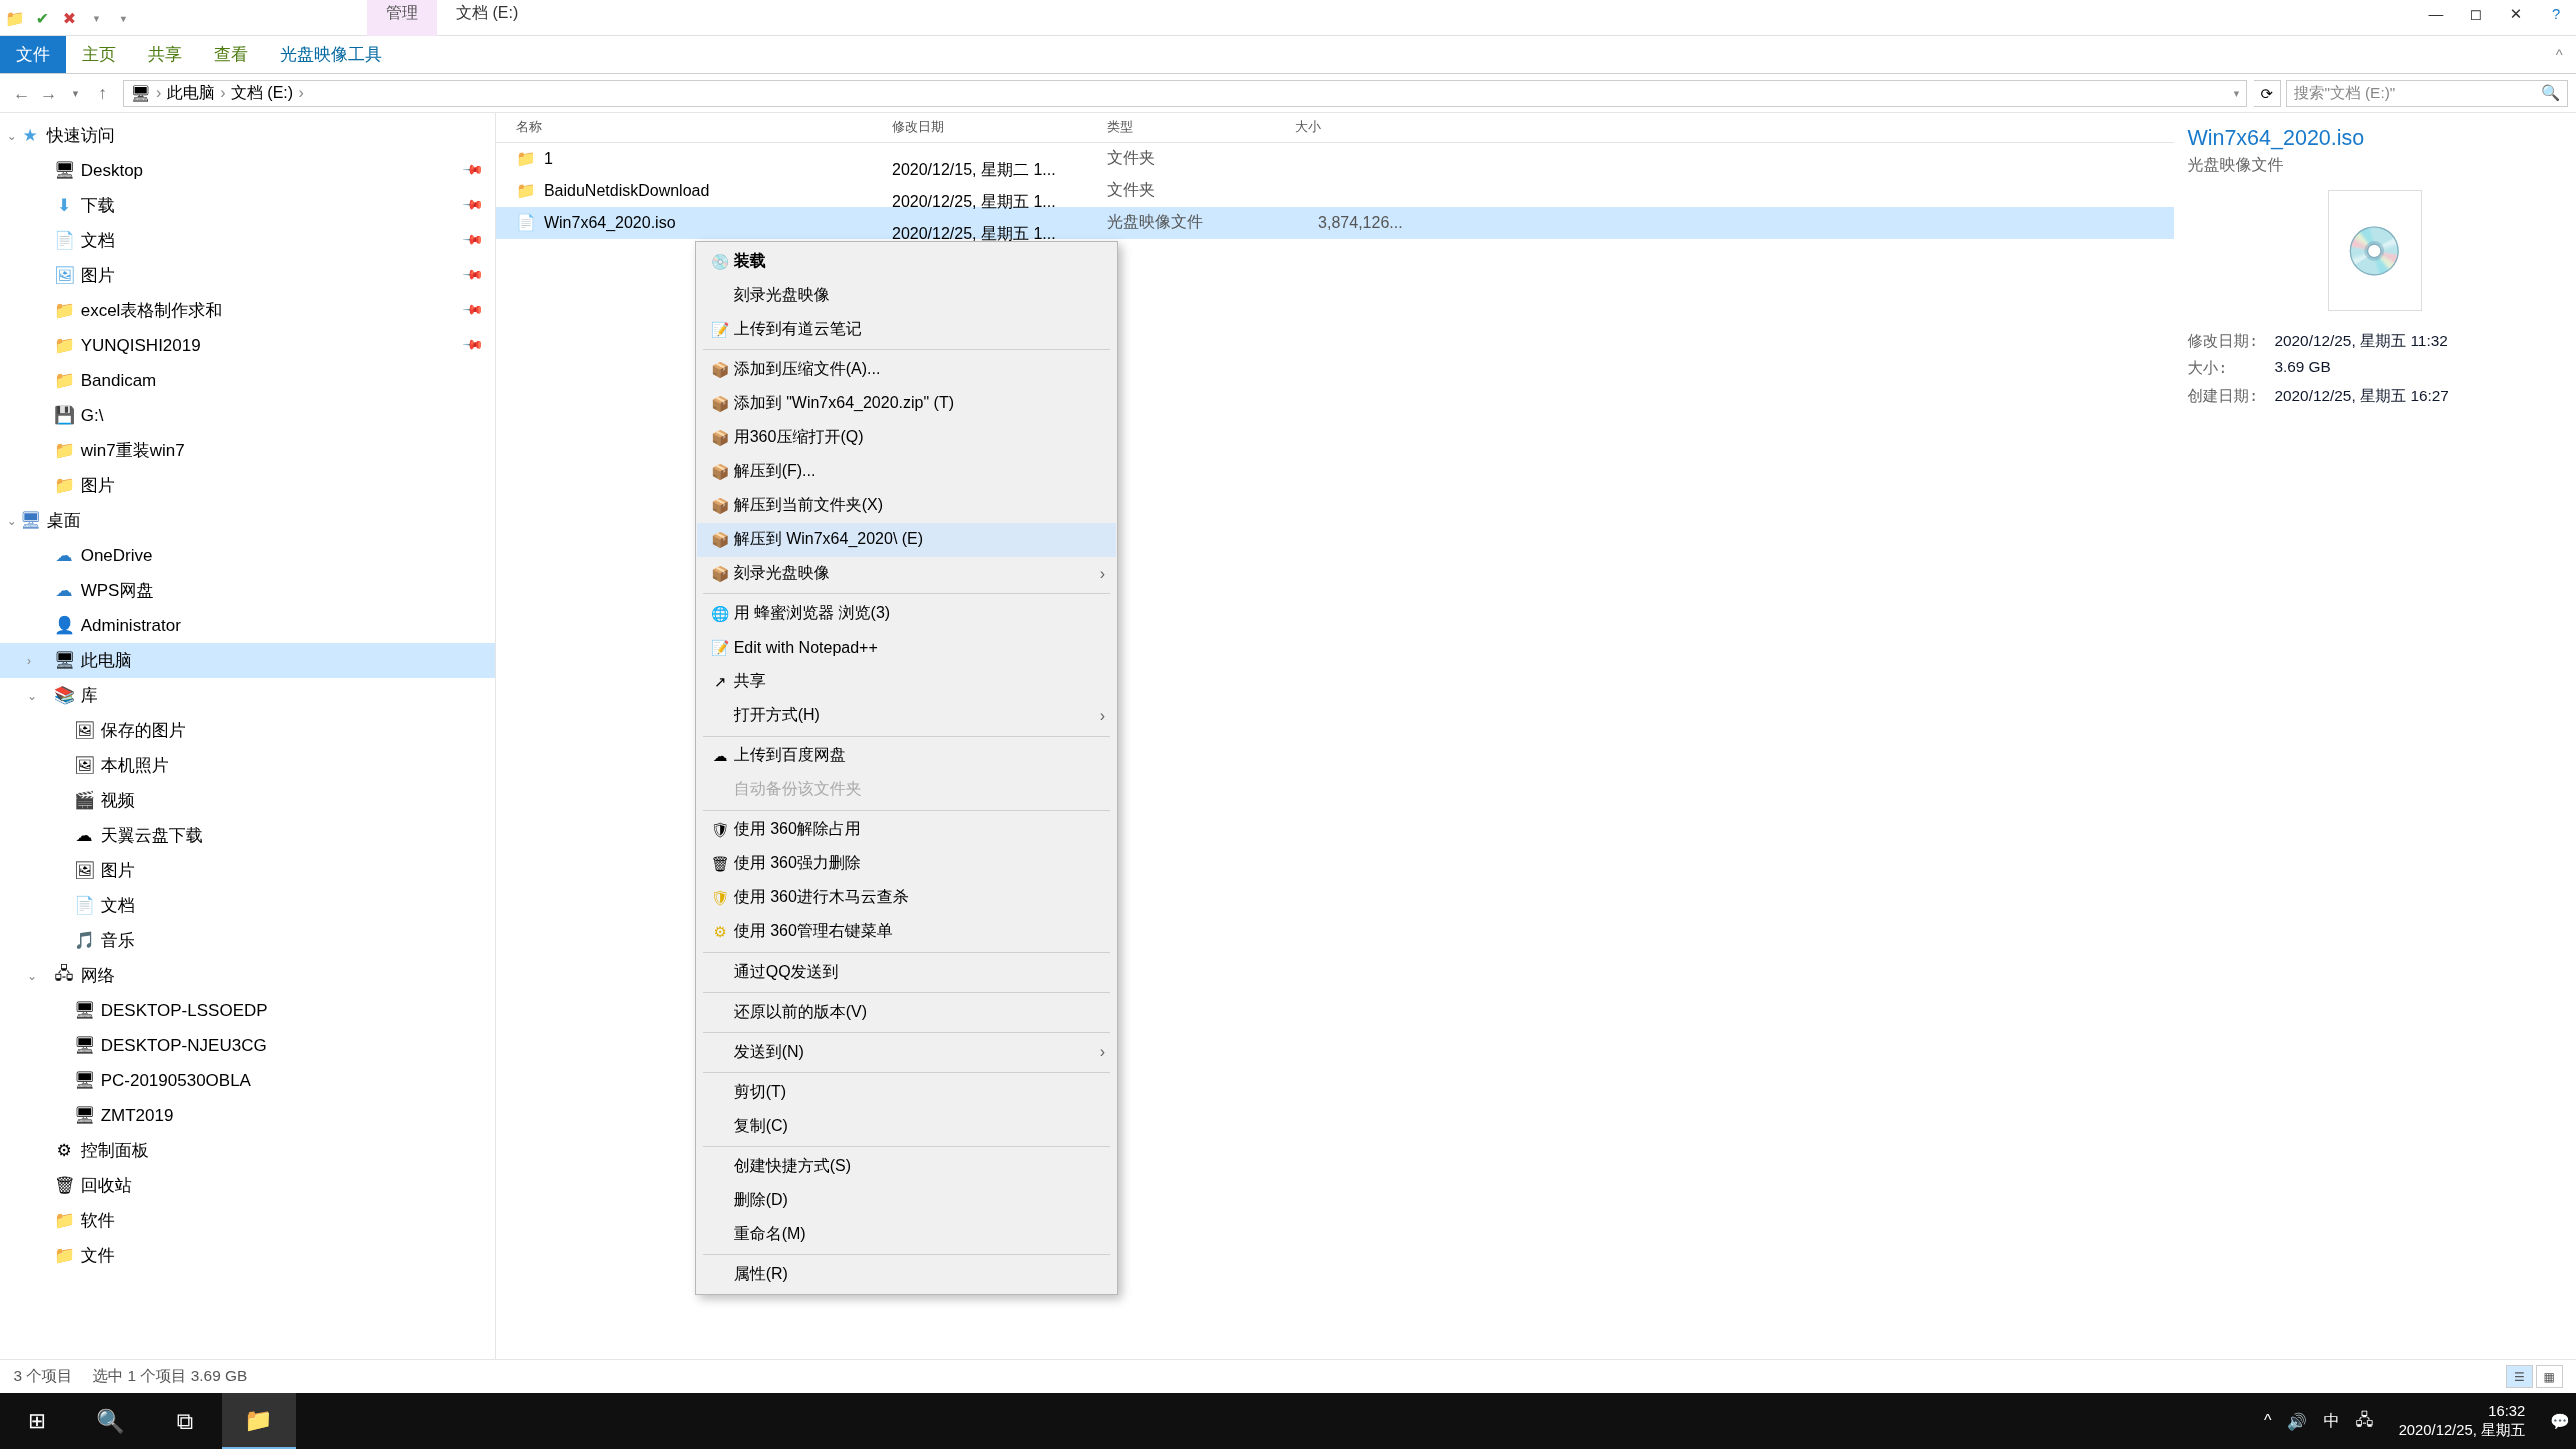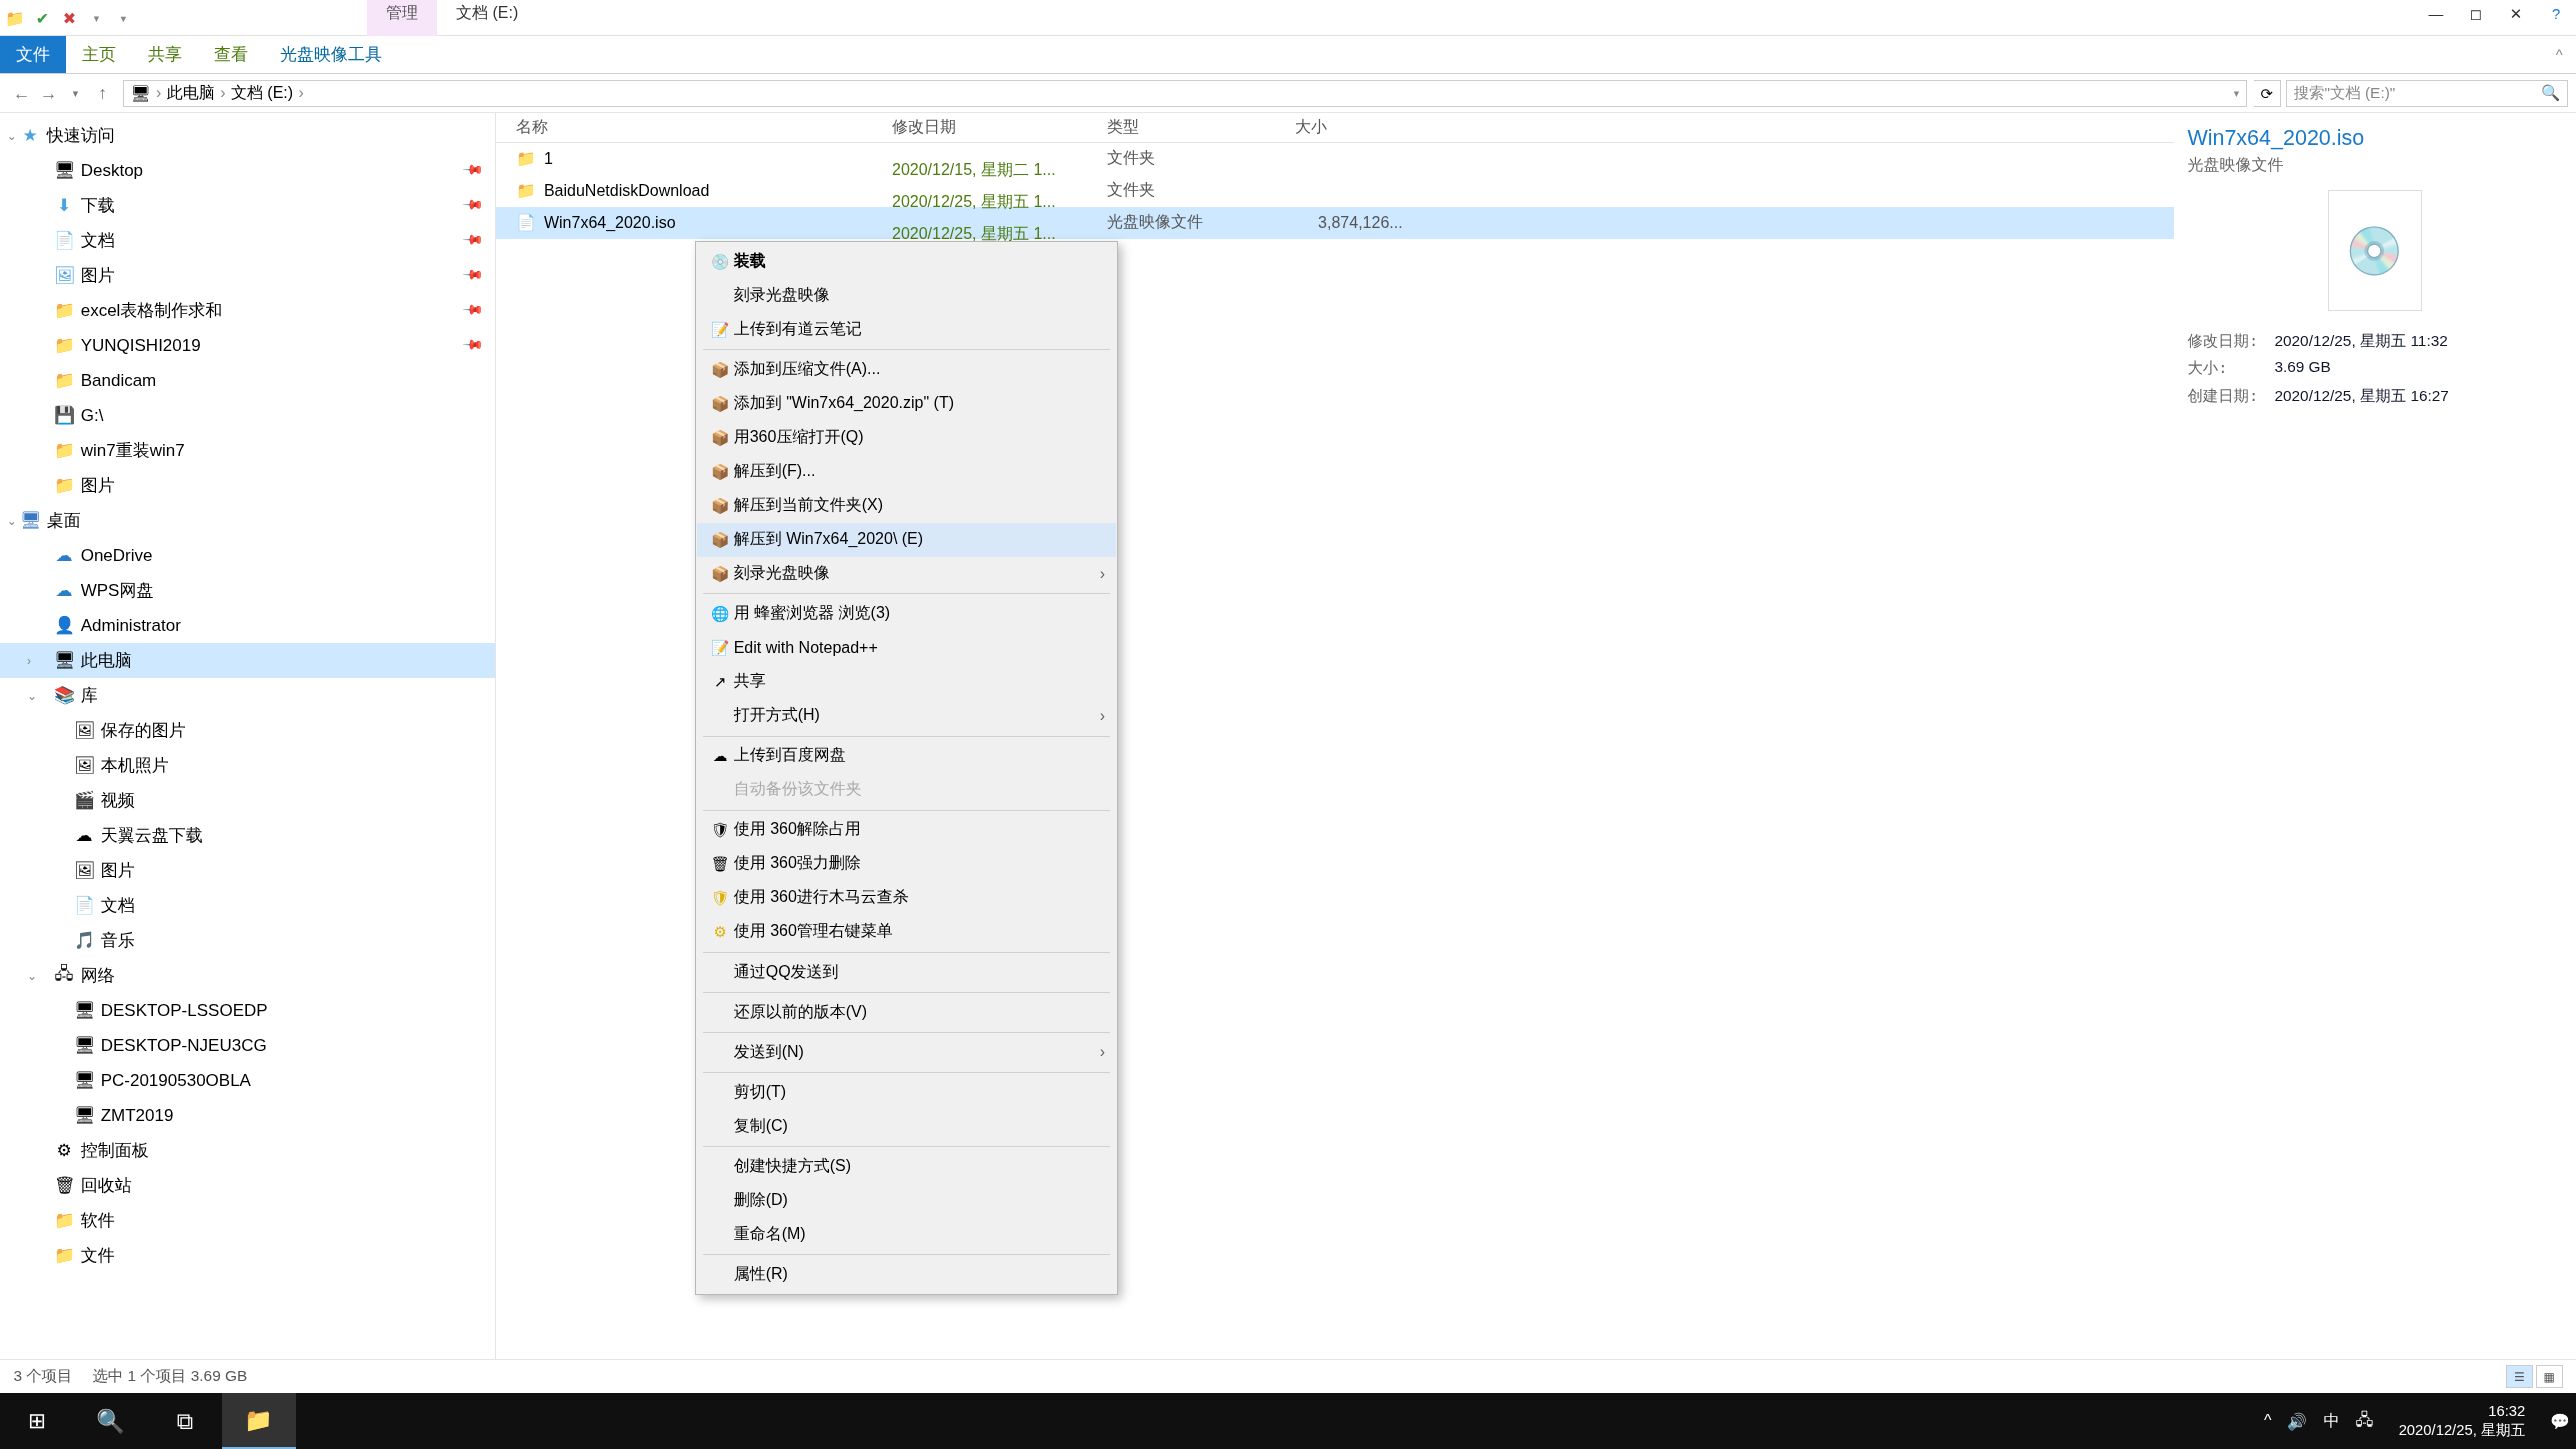--- a/index.html
+++ b/index.html
@@ -37,29 +37,29 @@
 .tree-item.l2 { padding-left: 54px; }
 .tree-item.l3 { padding-left: 74px; }
 .tree-item.sel { background: #cde8ff; }
 .pin { position: absolute; right: 13.4px; color: #888; transform: rotate(45deg); font-size: 13.4px; }
 .ti-icon { width: 20px; text-align: center; }
 .tree-item .chev { position: absolute; left: 27px; color: #888; font-size: 12px; }
 .tree-item.l1 .chev { left: 6.7px; }
 
 
 .filelist { flex: 1; position: relative; }
-.columns { display: flex; height: 29.5px; border-bottom: 0.7px solid #e5e5e5; align-items: center; font-size: 16px; color: #555; }
+.columns { display: flex; height: 29.5px; border-bottom: 0.7px solid #e5e5e5; align-items: center; font-size: 13px; color: #555; }
 .col-name { width: 396px; padding-left: 20px; }
 .col-date { width: 215px; }
 .col-type { width: 188px; }
 .col-size { width: 121px; }
 .row { display: flex; height: 32px; align-items: center; font-size: 16px; }
 .row.sel { background: #cde8ff; }
 .row .cell-name { width: 396px; padding-left: 20px; display: flex; align-items: center; gap: 8px; }
-.row .cell-date { width: 215px; color: #4d7c0f; margin-top: 24px; }
+.row .cell-date { width: 215px; color: #000000; margin-top: 24px; }
 .row .cell-type { width: 188px; color: #555; }
 .row .cell-size { width: 121px; color: #555; text-align: right; padding-right: 13.4px; }
 .folder-icon { color: #f0c65c; }
 .file-icon { color: #6babdf; }
 
 
 .ctxmenu { position: absolute; left: 695px; top: 241px; width: 423px; background: #f0f0f0; border: 0.7px solid #b8b8b8; box-shadow: 4px 4px 9.4px rgba(0,0,0,0.25); padding: 2.7px 1.3px; z-index: 100; }
 .mi { display: flex; align-items: center; height: 34px; font-size: 16px; padding: 0 9.4px; position: relative; }
 .mi.hover { background: #d8e8f8; }
 .mi.disabled { color: #aaa; }

